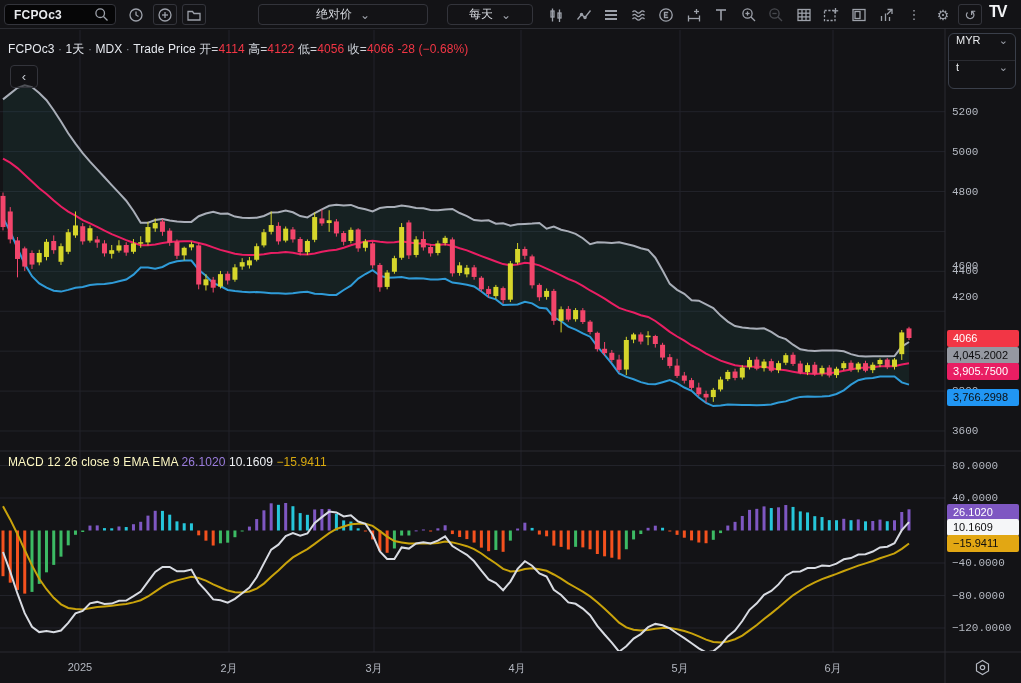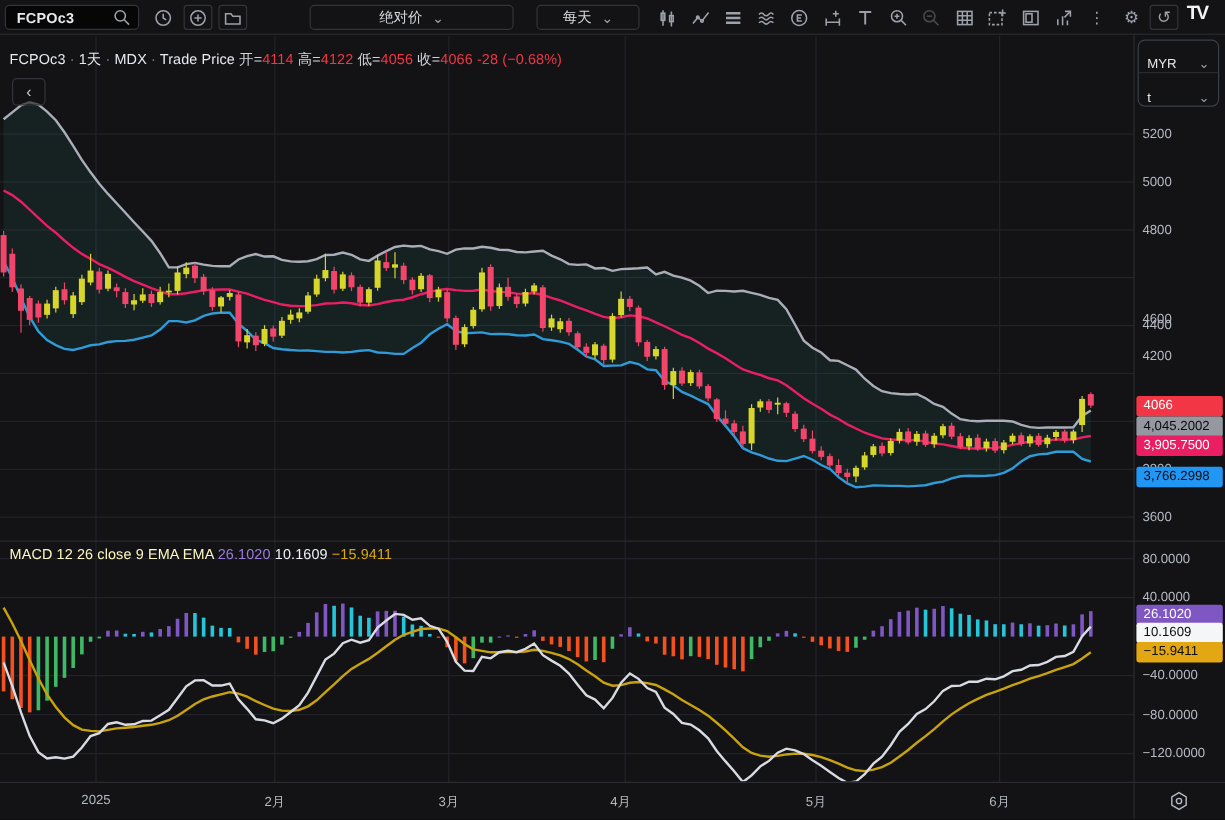--- a/index.html
+++ b/index.html
@@ -29,25 +29,25 @@
              letter-spacing:-2px; cursor:pointer; }
   svg.ic { display:block; }
   
   .legend { position:absolute; left:8px; white-space:nowrap; z-index:20; font-size:12px; }
   .legend span { letter-spacing:.1px; }
   .backbtn { position:absolute; left:10px; top:65px; width:28px; height:23px; border:1px solid #33343b;
              border-radius:4px; color:#c7cbd2; display:flex; align-items:center; justify-content:center;
              font-size:13px; z-index:20; cursor:pointer; background:rgba(19,19,22,.6); }
   .axis-box { position:absolute; left:948px; top:33px; width:68px; height:56px; border:1px solid #3a3f4a;
               border-radius:6px; z-index:20; background:rgba(19,19,22,.4); }
-  .axis-box .row { height:27px; display:flex; align-items:flex-end; padding:0 7px; color:#e8eaed;
+  .axis-box .row { height:27px; display:flex; align-items:flex-start; padding:0 7px; color:#e8eaed;
                    font-size:11px; cursor:pointer; }
   .axis-box .row .chev { margin-left:auto; color:#9da1aa; }
   .tick { position:absolute; left:952px; height:14px; line-height:14px; color:#b4b8c1; font-size:11px;
-          z-index:5; }
+          z-index:5;font-family:Liberation Mono, monospace; }
   .pill { position:absolute; left:947px; width:72px; height:17px; line-height:17px; padding-left:6px;
           font-size:11px; border-radius:2px; z-index:10; }
   .tlabel { position:absolute; top:661px; width:60px; margin-left:-30px; text-align:center;
             color:#b4b8c1; font-size:11px; z-index:5; }
   #watermark { position:absolute; left:869px; top:615px; font-size:43px; font-weight:bold;
                color:#fafafa; letter-spacing:1px; z-index:25;
                text-shadow:0 0 6px rgba(0,0,0,.9), 0 2px 4px rgba(0,0,0,.8); }
   #hexicon { position:absolute; left:974px; top:659px; z-index:6; color:#b4b8c1; }
   #chart-svg { position:absolute; left:0; top:0; z-index:1; }
 </style>

